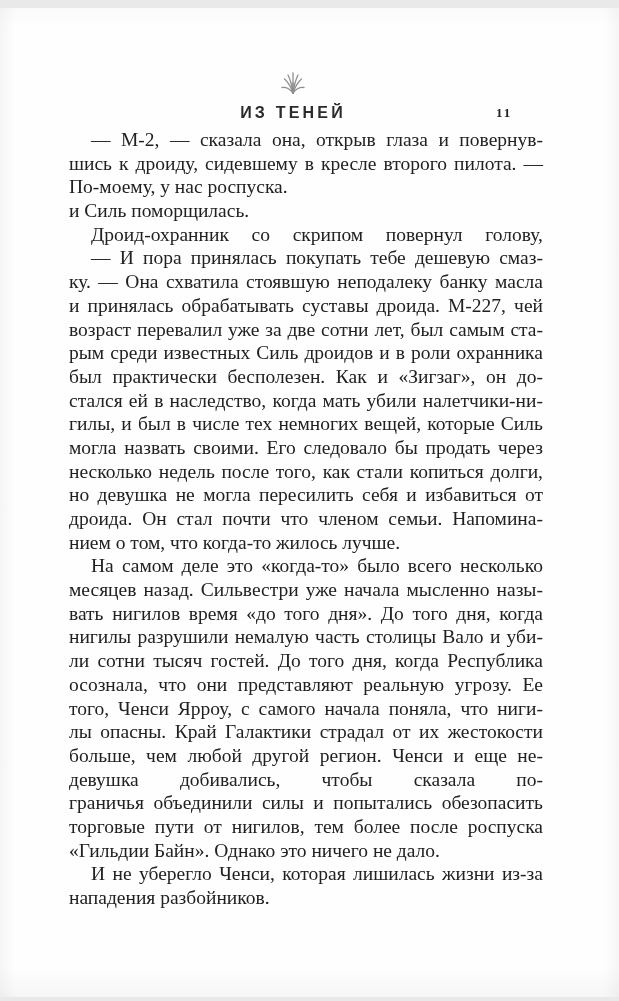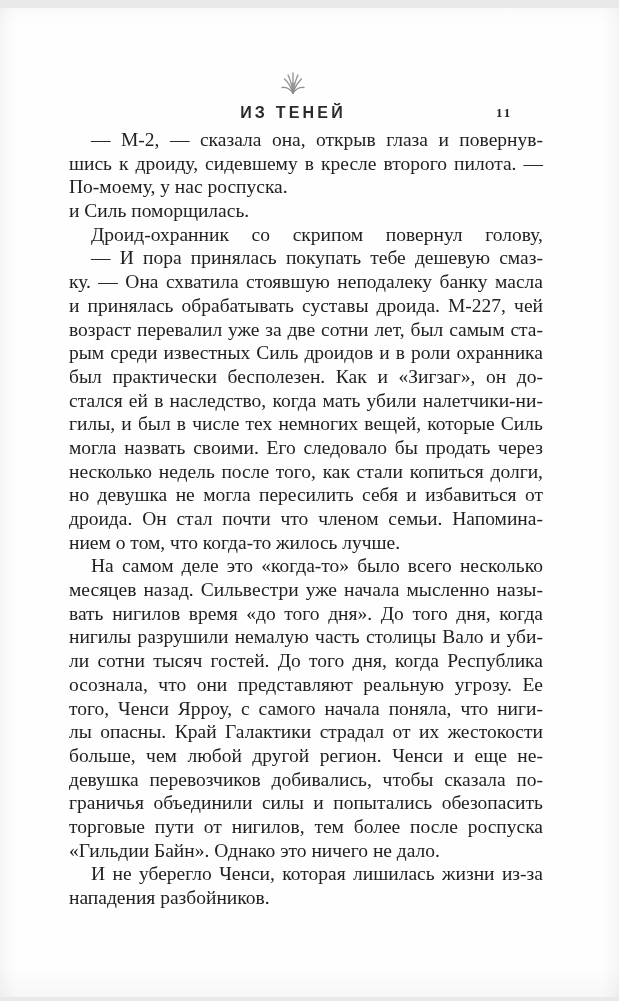--- a/index.html
+++ b/index.html
@@ -344,21 +344,20 @@
         <span>любой</span>
         <span>другой</span>
         <span>регион.</span>
         <span>Ченси</span>
         <span>и</span>
         <span>еще</span>
         <span>не-</span>
       </div>
       <div class="line just">
         <span>девушка</span>
-        <span>перевозчиков</span>
         <span>добивались,</span>
         <span>чтобы</span>
         <span>сказала</span>
         <span>по-</span>
       </div>
       <div class="line just">
         <span>граничья</span>
         <span>объединили</span>
         <span>силы</span>
         <span>и</span>

